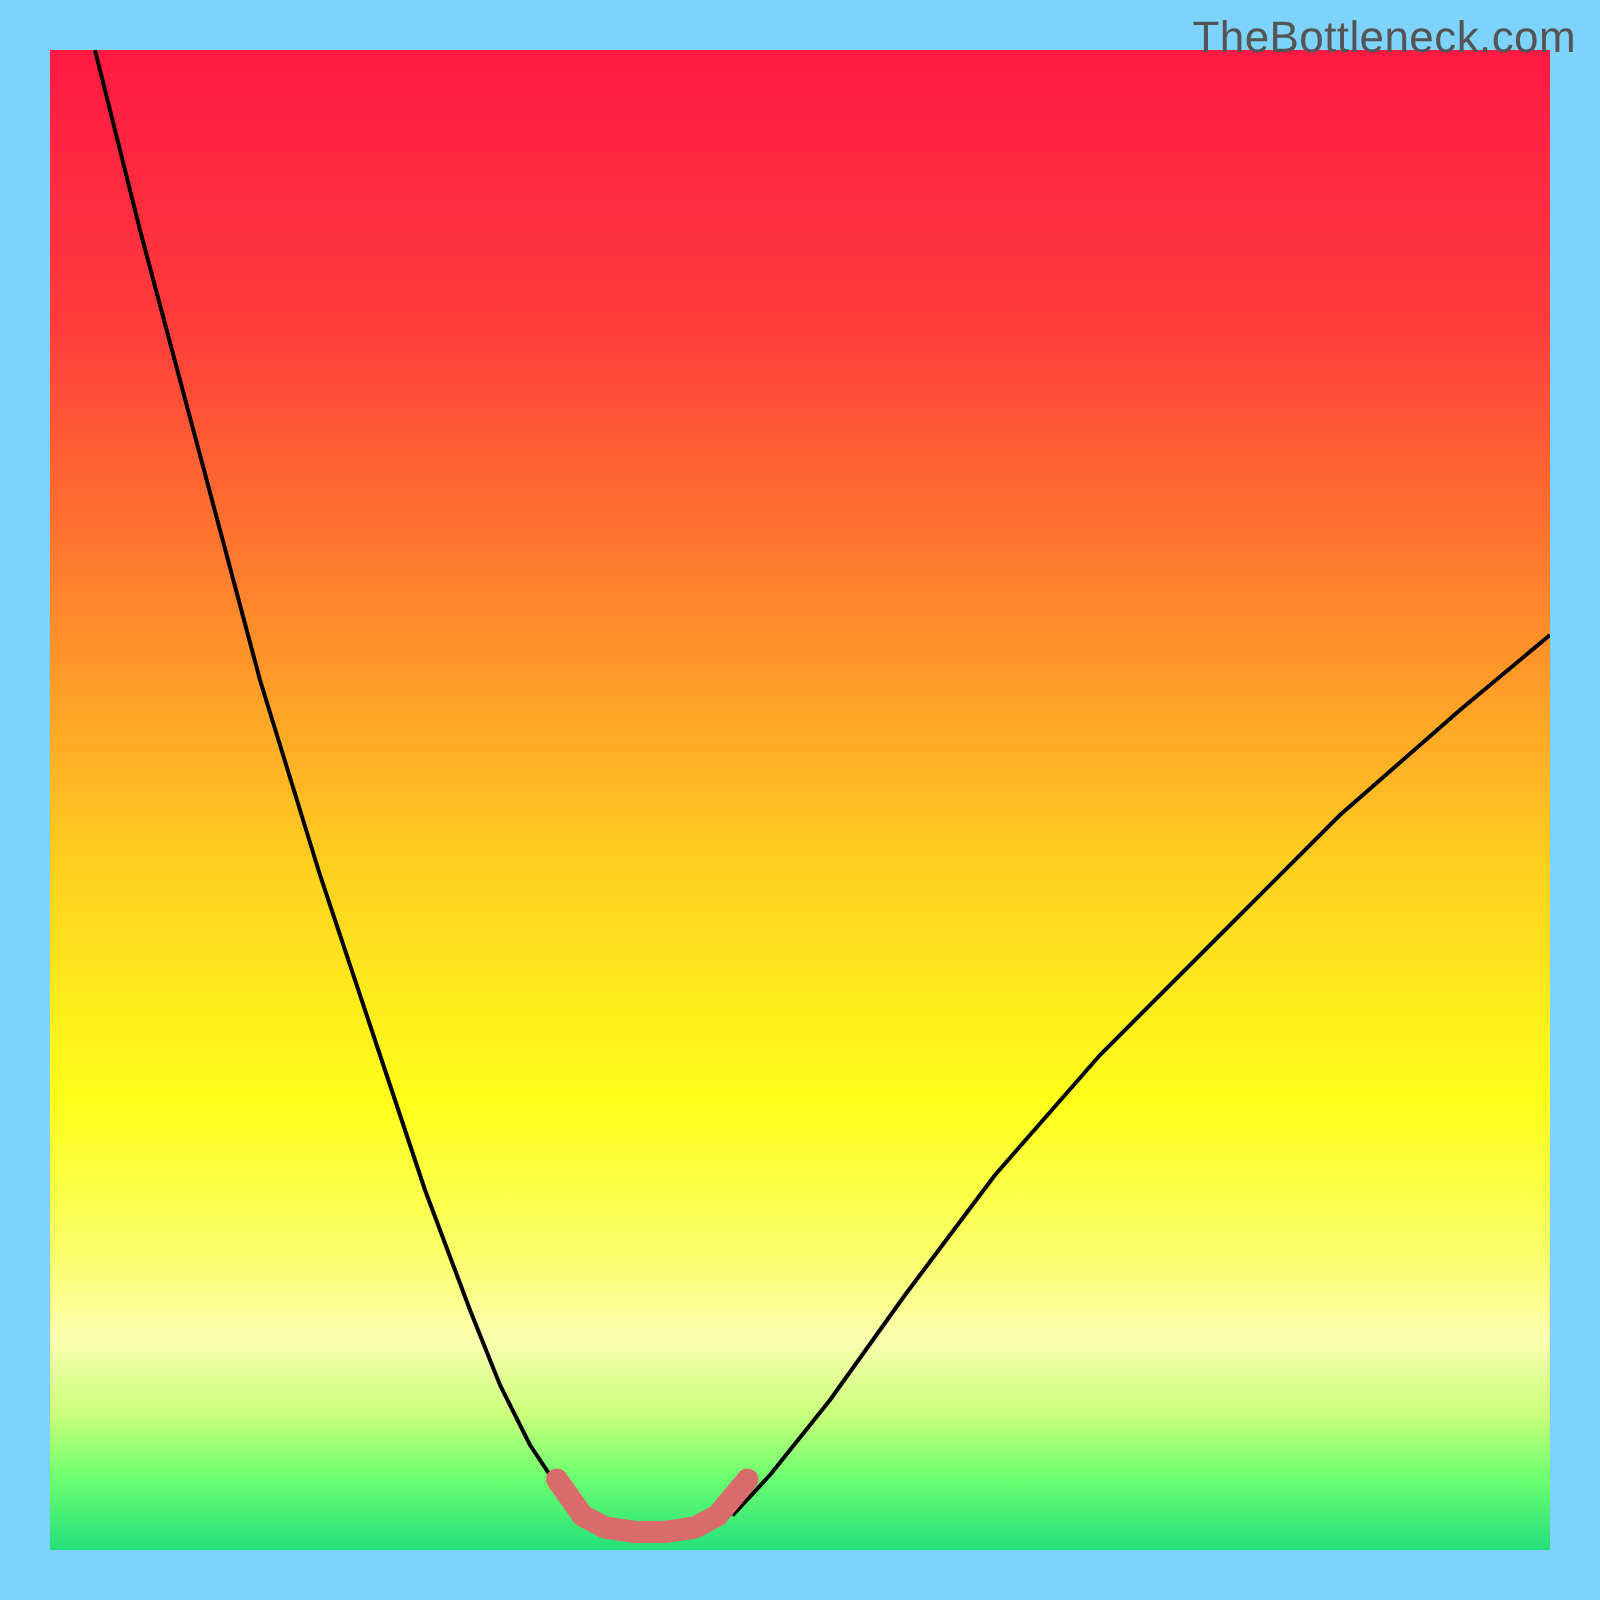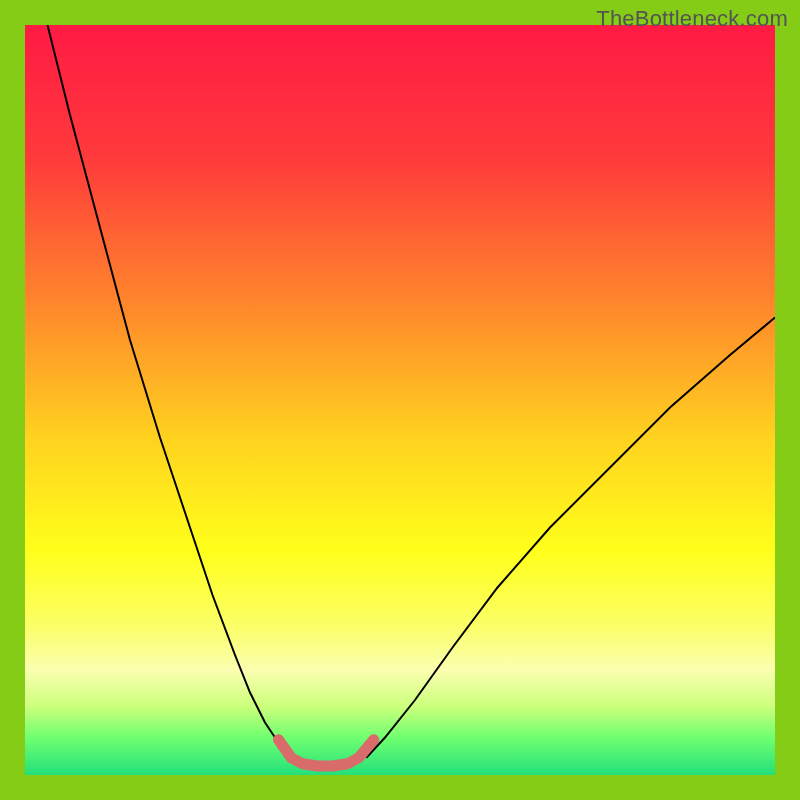--- a/index.html
+++ b/index.html
@@ -8,21 +8,21 @@
     width: 800px;
     height: 800px;
     background: #000;
     overflow: hidden;
     font-family: Arial, Helvetica, sans-serif;
   }
   .frame {
     position: relative;
     width: 800px;
     height: 800px;
-    background: #84cc16;
+    background: #7dd3fc;
   }
   .watermark {
     position: absolute;
     top: 6px;
     right: 12px;
     color: #545454;
     font-size: 22px;
     letter-spacing: 0.2px;
     z-index: 10;
   }

